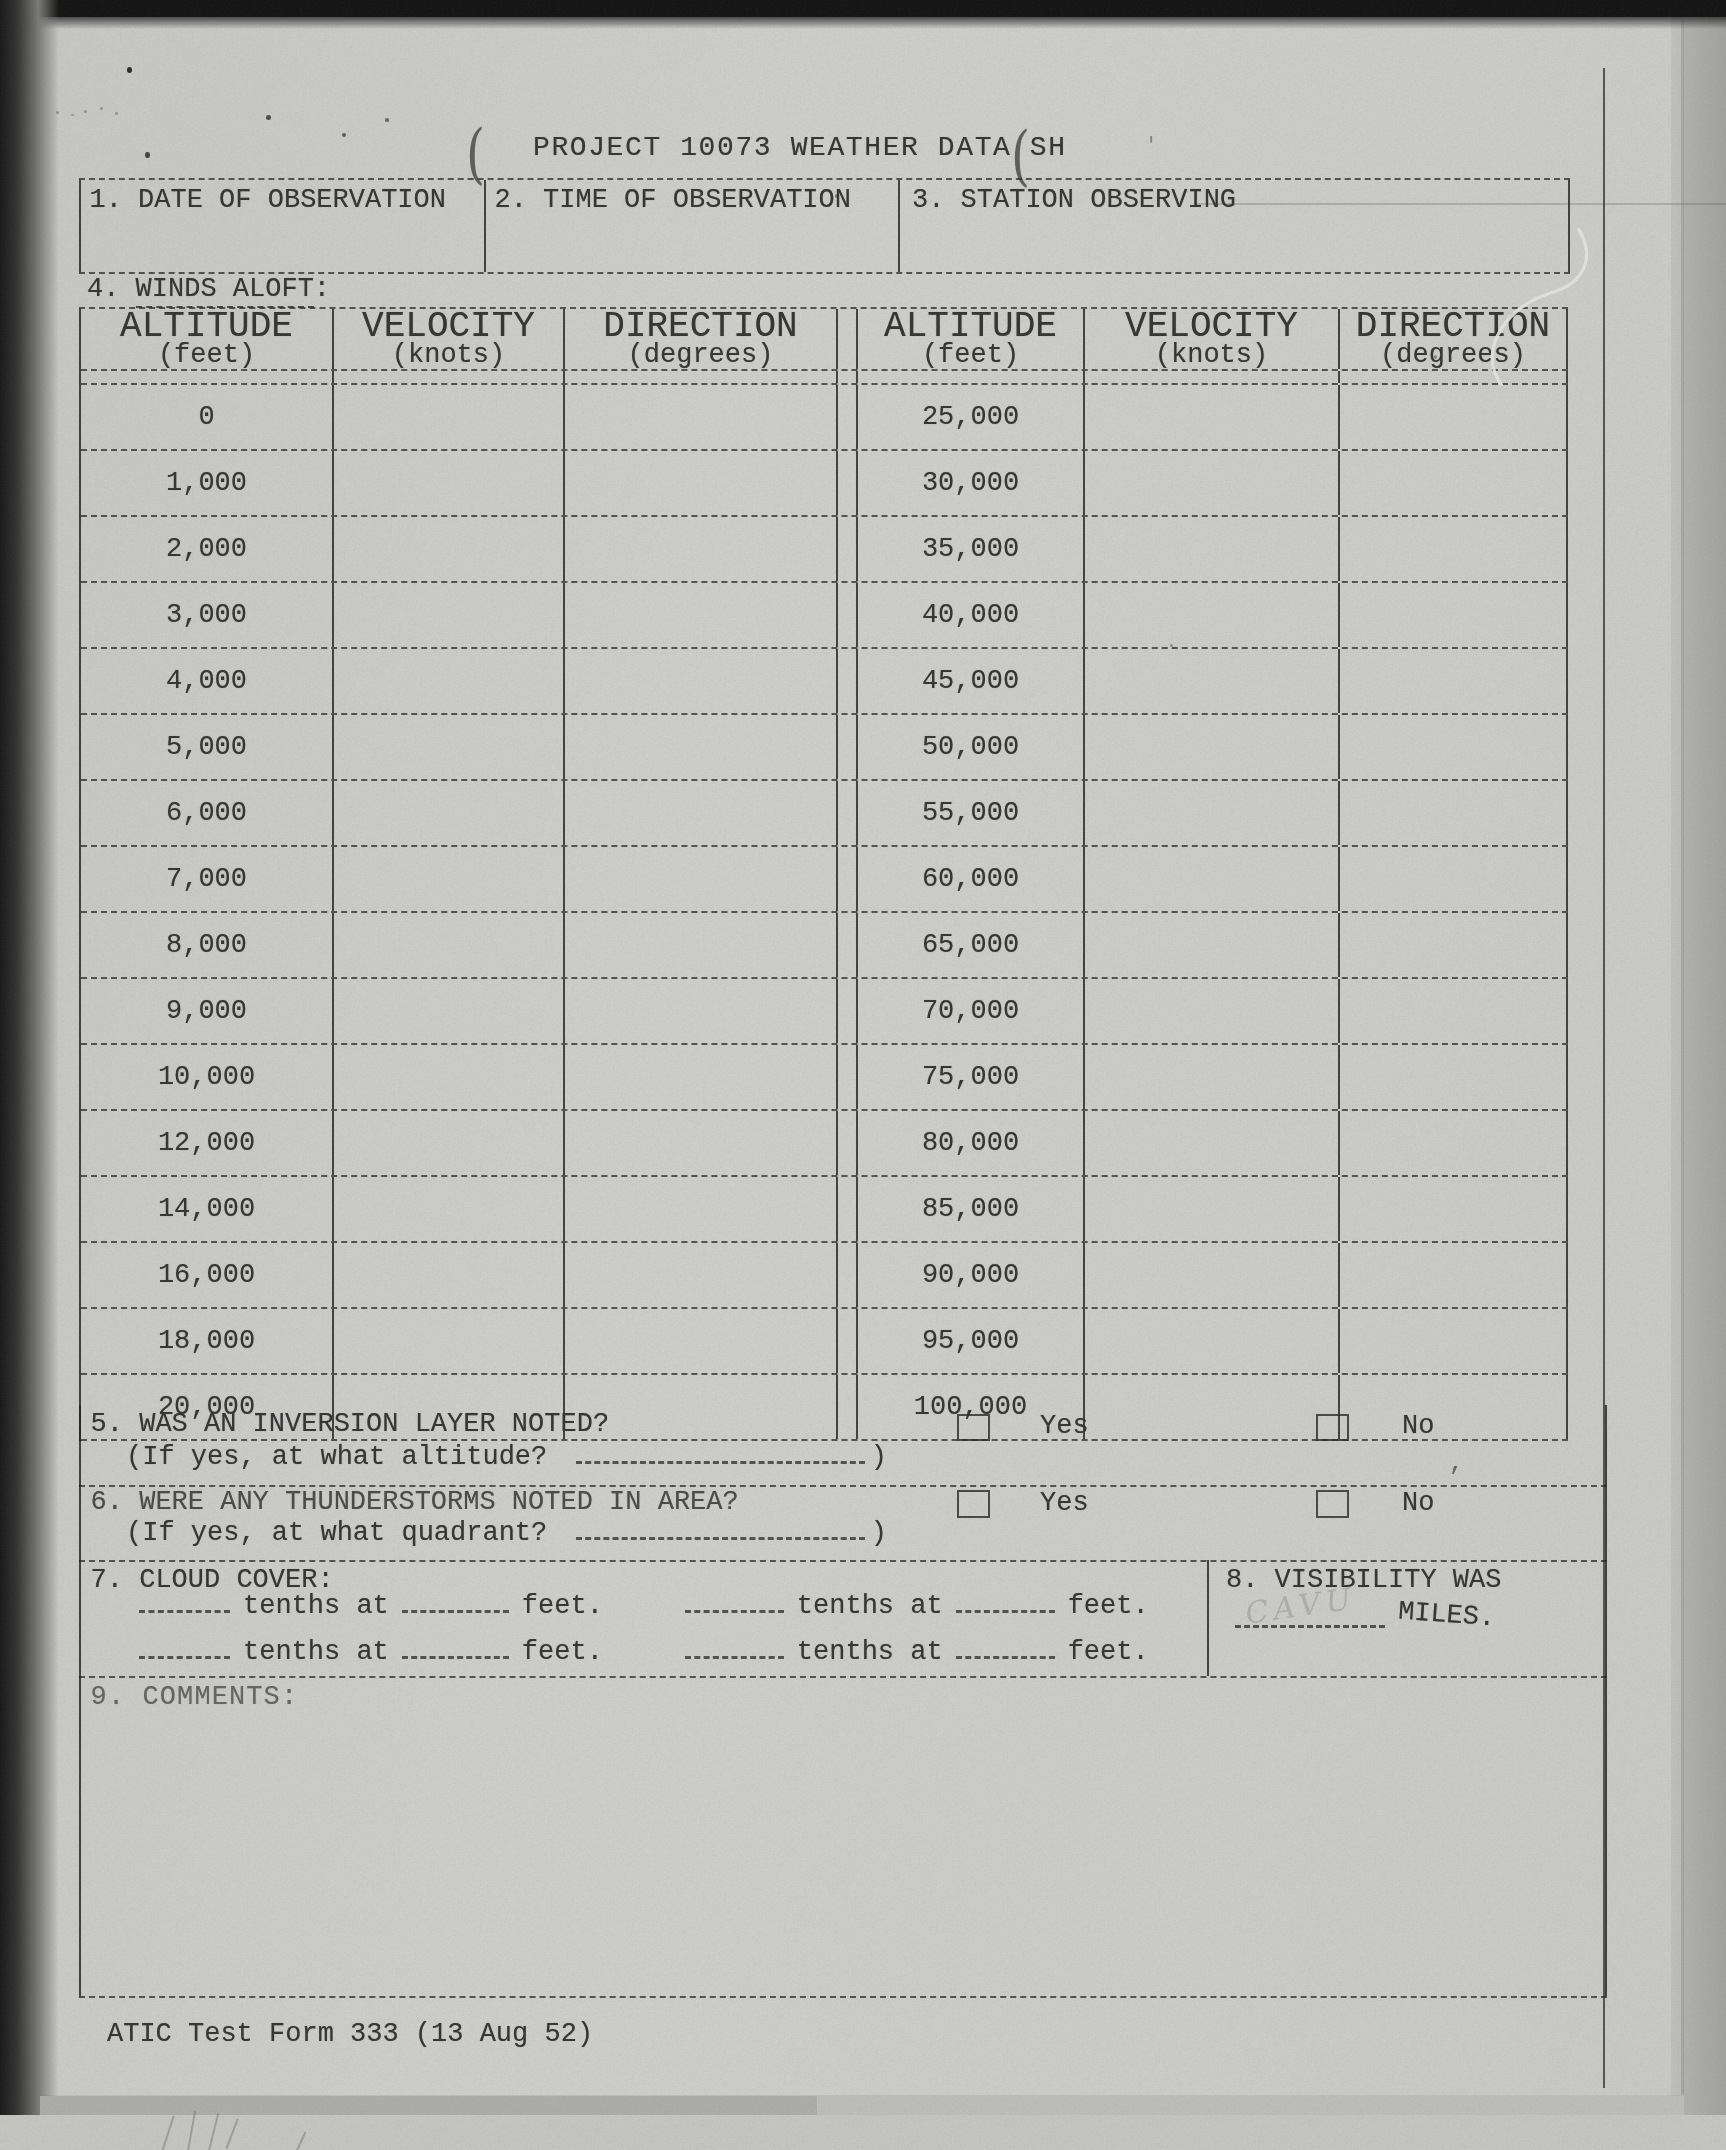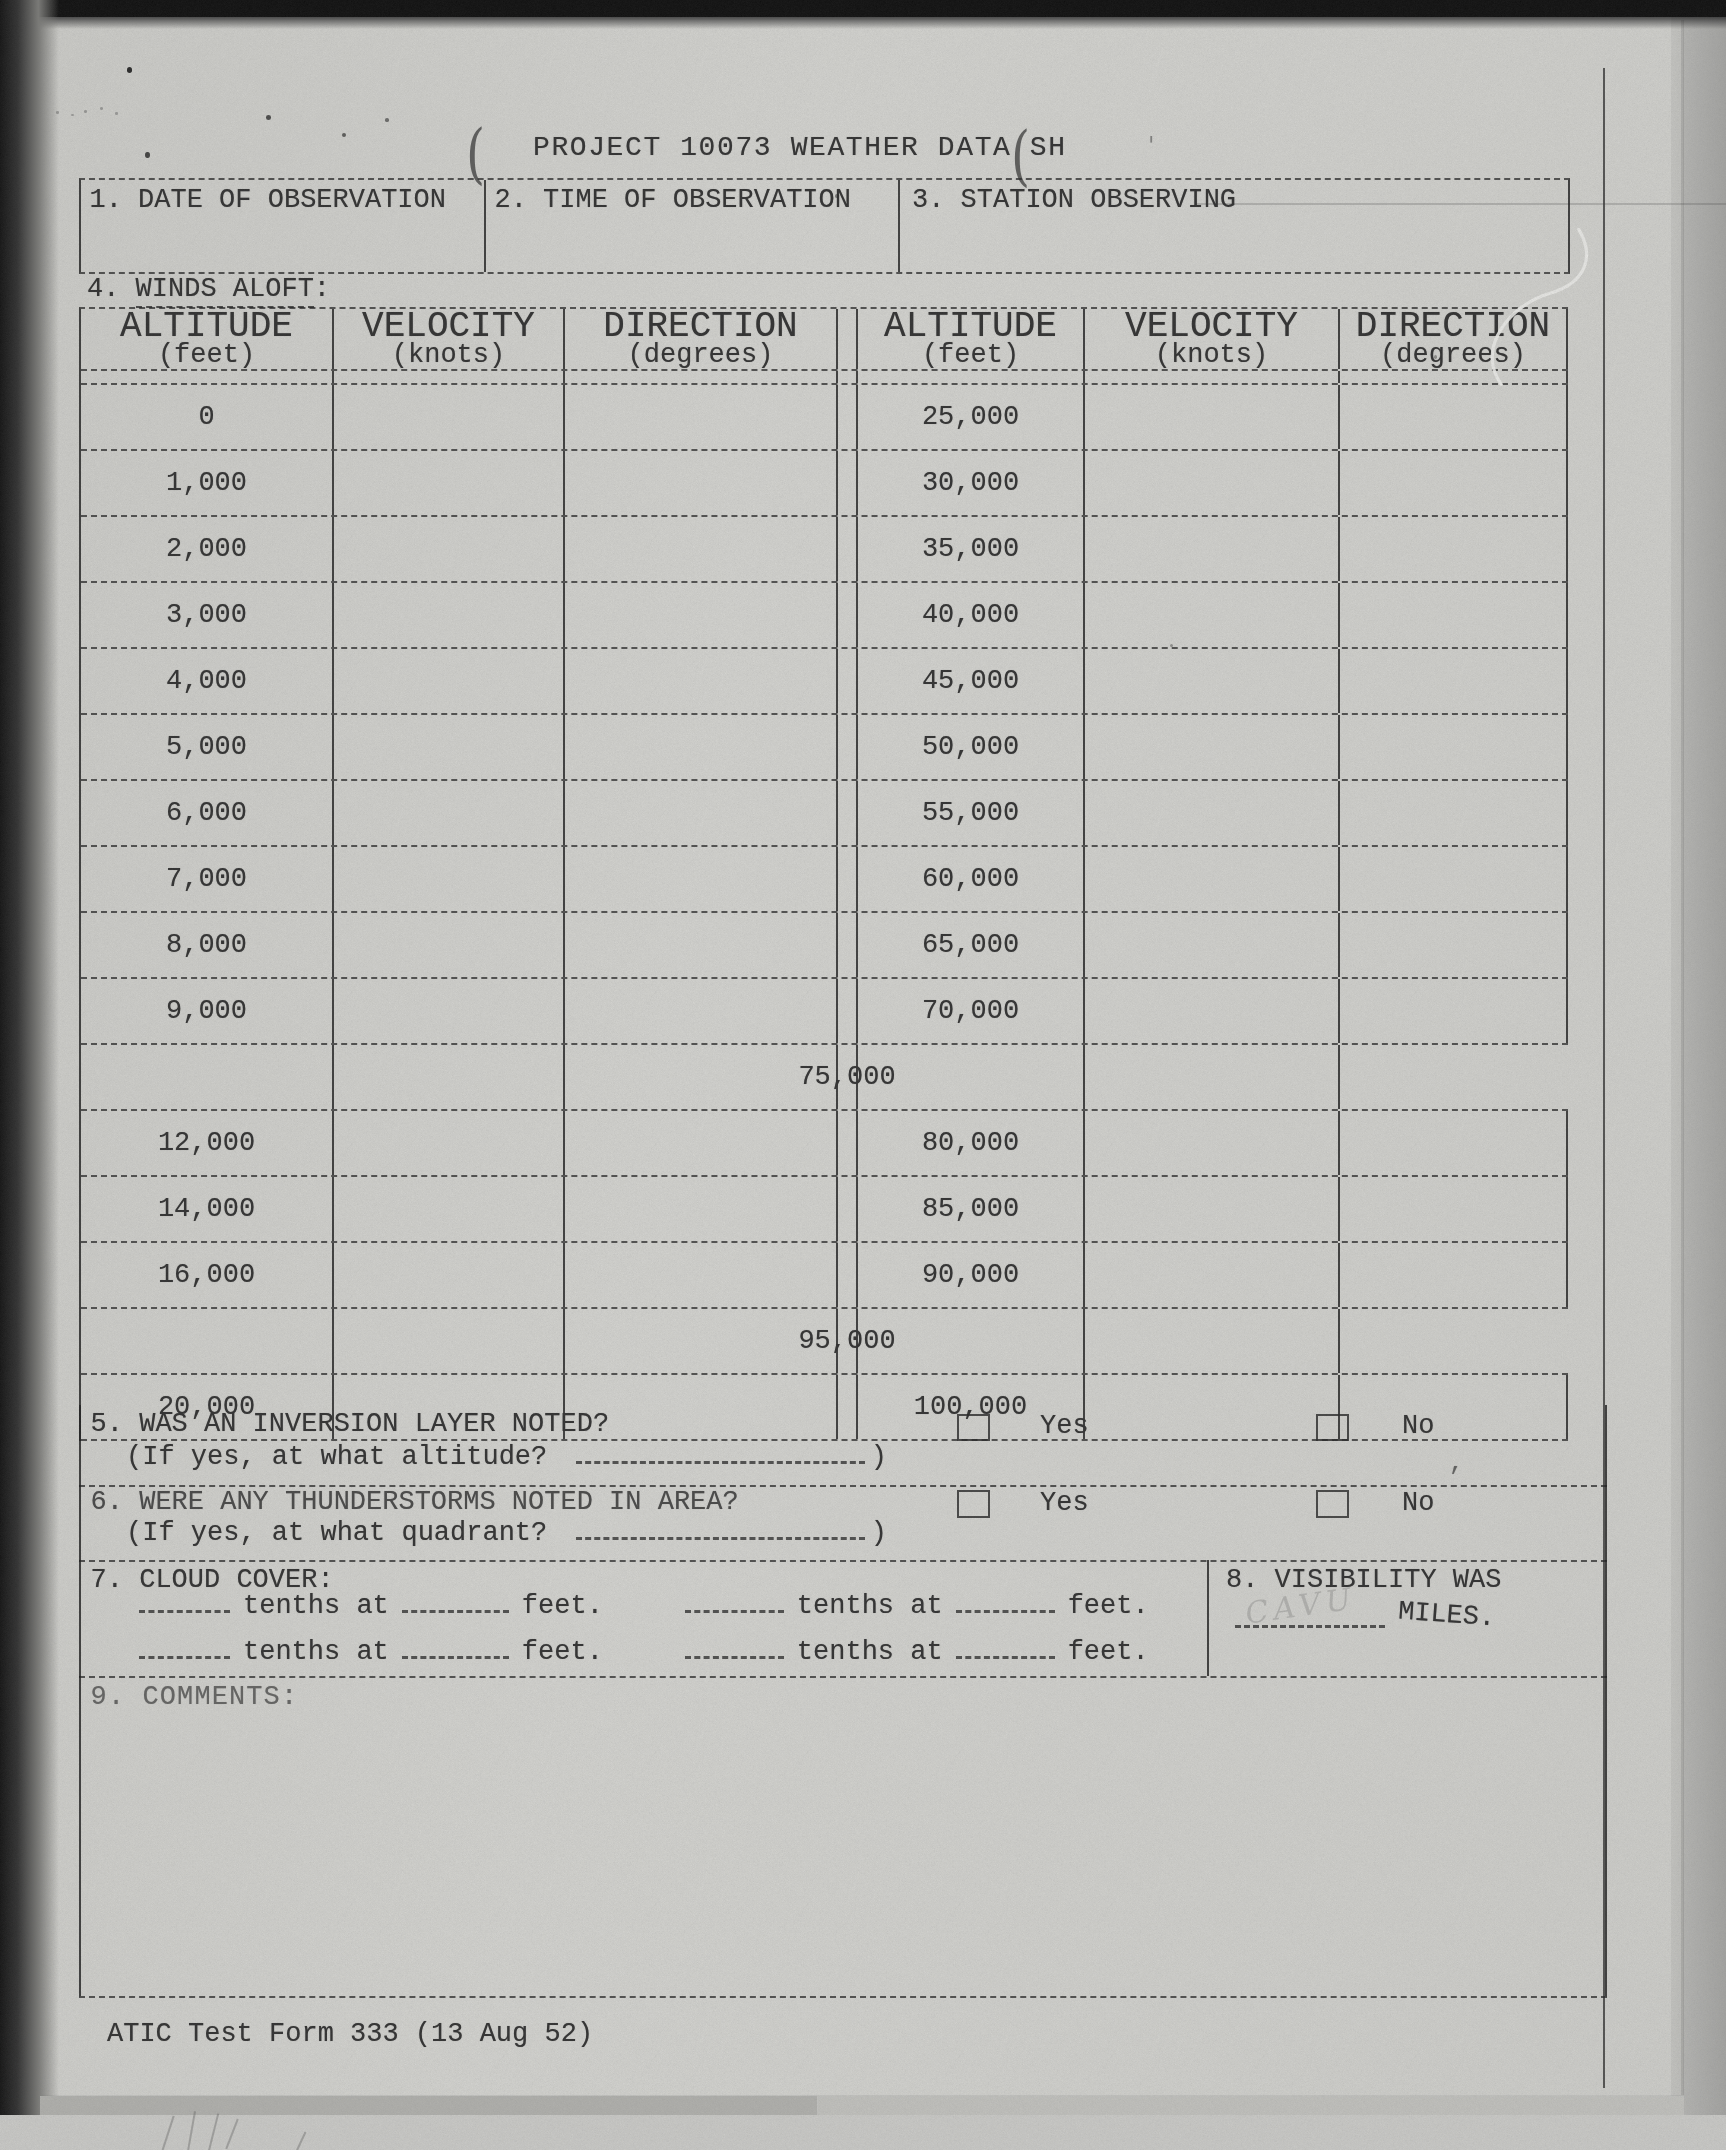--- a/index.html
+++ b/index.html
@@ -282,20 +282,21 @@
         <div class="wa-row">
           <div class="wa-cell tw">9,000</div>
           <div class="wa-cell tw"></div>
           <div class="wa-cell tw"></div>
           <div class="wa-cell tw"></div>
           <div class="wa-cell tw">70,000</div>
           <div class="wa-cell tw"></div>
           <div class="wa-cell tw"></div>
         </div>
         <div class="wa-row">
+          <div class="wa-cell tw">10,000</div>
           <div class="wa-cell tw"></div>
           <div class="wa-cell tw"></div>
           <div class="wa-cell tw"></div>
           <div class="wa-cell tw">75,000</div>
           <div class="wa-cell tw"></div>
           <div class="wa-cell tw"></div>
         </div>
         <div class="wa-row">
           <div class="wa-cell tw">12,000</div>
           <div class="wa-cell tw"></div>
@@ -317,20 +318,21 @@
         <div class="wa-row">
           <div class="wa-cell tw">16,000</div>
           <div class="wa-cell tw"></div>
           <div class="wa-cell tw"></div>
           <div class="wa-cell tw"></div>
           <div class="wa-cell tw">90,000</div>
           <div class="wa-cell tw"></div>
           <div class="wa-cell tw"></div>
         </div>
         <div class="wa-row">
+          <div class="wa-cell tw">18,000</div>
           <div class="wa-cell tw"></div>
           <div class="wa-cell tw"></div>
           <div class="wa-cell tw"></div>
           <div class="wa-cell tw">95,000</div>
           <div class="wa-cell tw"></div>
           <div class="wa-cell tw"></div>
         </div>
         <div class="wa-row">
           <div class="wa-cell tw">20,000</div>
           <div class="wa-cell tw"></div>

